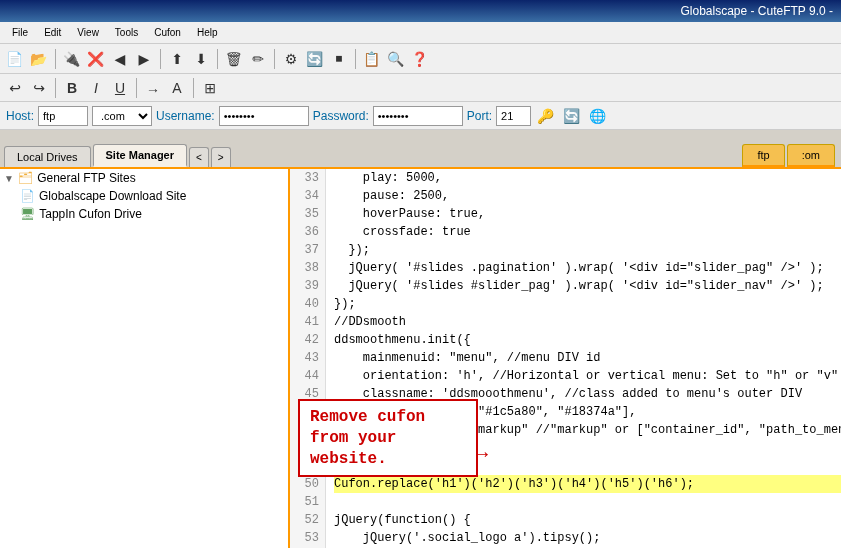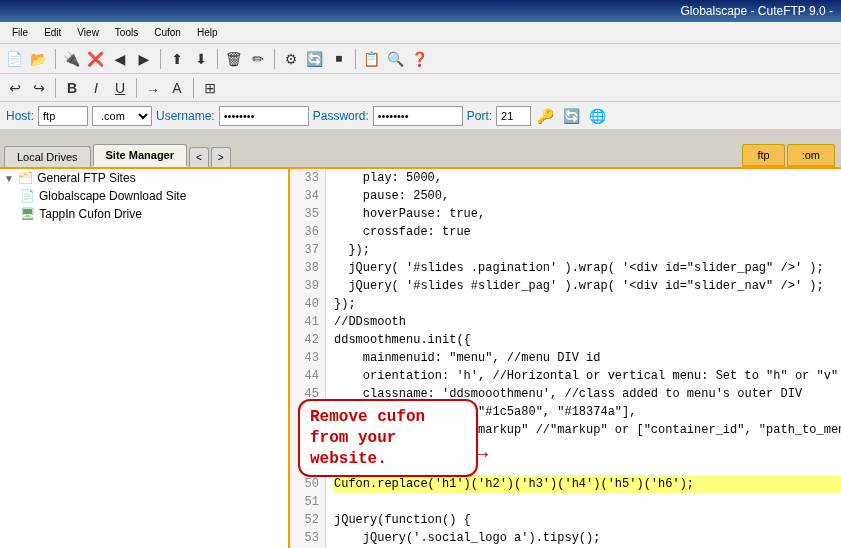--- a/index.html
+++ b/index.html
@@ -198,21 +198,21 @@
     }
     .highlight-yellow { background: #ffff80; }
 
     
     .callout {
       position: absolute;
       left: 8px;
       top: 230px;
       background: white;
       border: 2px solid #cc0000;
-      border-radius: 12px;
+      border-radius: 0;
       padding: 6px 10px;
       font-size: 16px;
       font-weight: bold;
       color: #cc0000;
       max-width: 180px;
       line-height: 1.3;
       z-index: 10;
     }
     .callout-arrow {
       position: absolute;

